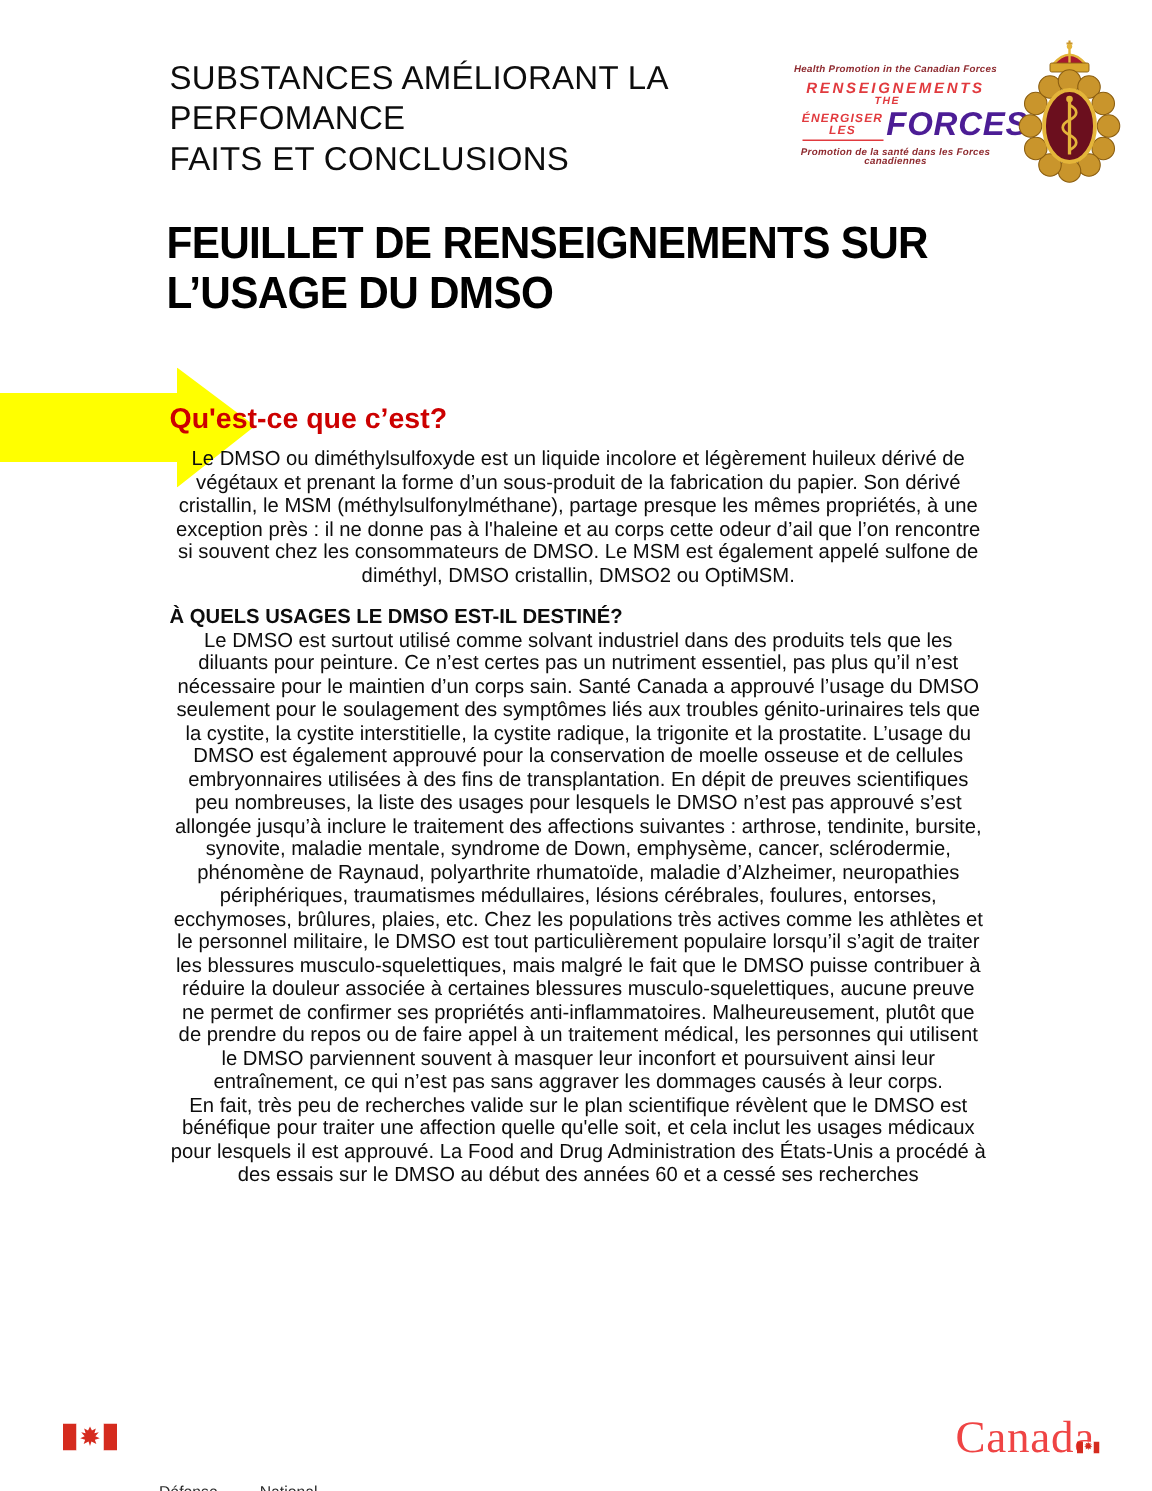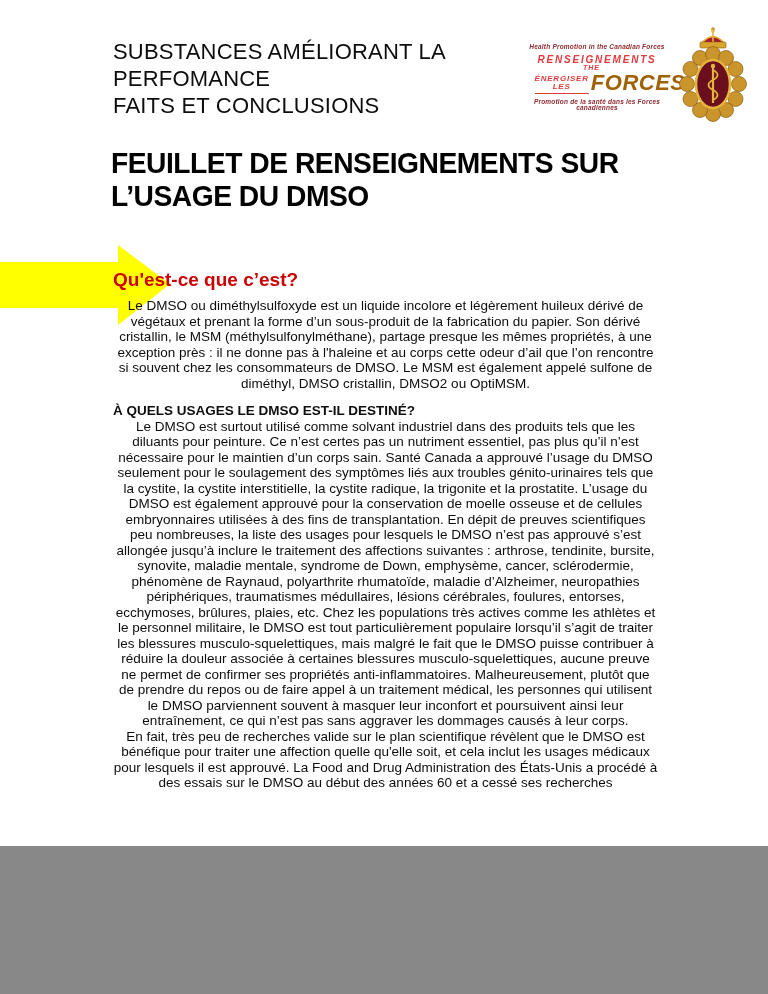--- a/index.html
+++ b/index.html
@@ -1,34 +1,34 @@
 <!DOCTYPE html>
 <html><head>
 <meta charset="utf-8">
 <style>
   html,body{margin:0;padding:0;background:#888;}
   .page{
-    position:relative;width:768px;height:846px;background:#ffffff;
+    position:relative;width:768px;height:994px;background:#ffffff;
     font-family:"Liberation Sans",sans-serif;color:#111;overflow:hidden;
     margin:0 auto;
   }
   
   .kicker{position:absolute;left:113px;top:38px;font-size:22px;line-height:27px;color:#0d0d0d;letter-spacing:0.2px;}
   .doc-title{
     position:absolute;left:111px;top:146px;width:560px;
     font-size:30px;line-height:33px;font-weight:bold;color:#000;
     letter-spacing:-0.5px;transform:scaleX(0.94);transform-origin:left top;
   }
   
   .stf{position:absolute;left:521px;top:44px;width:152px;text-align:center;line-height:1;}
   .stf .tiny{font-size:6.5px;font-style:italic;font-weight:bold;color:#8e2a2f;letter-spacing:0.2px;}
   .stf .strength{margin-top:4px;font-size:10px;font-weight:bold;font-style:italic;color:#e13a3e;letter-spacing:1.8px;margin-bottom:7px;}
   .forces-row{position:relative;display:flex;align-items:flex-end;justify-content:center;}
   .forces-row .ener{font-size:8px;font-weight:bold;font-style:italic;color:#e13a3e;letter-spacing:0.8px;padding-bottom:2px;border-bottom:1px solid #e13a3e;margin-left:26px;}
-  .forces-row .forces{font-size:22px;font-weight:bold;font-style:italic;color:#a16207;letter-spacing:0.5px;margin-left:2px;}
+  .forces-row .forces{font-size:22px;font-weight:bold;font-style:italic;color:#4c1d95;letter-spacing:0.5px;margin-left:2px;}
   .forces-row .the{position:absolute;top:-8px;left:50%;transform:translateX(-14px);font-size:7px;font-weight:bold;font-style:italic;color:#e13a3e;letter-spacing:1px;}
   .stf .bottom{margin-top:5px;}
   .crest{position:absolute;left:678px;top:26px;}
   
   .arrow{
     position:absolute;left:0;top:245px;width:170px;height:80px;background:#ffff00;
     clip-path:polygon(0 17px,118px 17px,118px 0,170px 39px,118px 80px,118px 63px,0 63px);
     z-index:1;
   }
   

